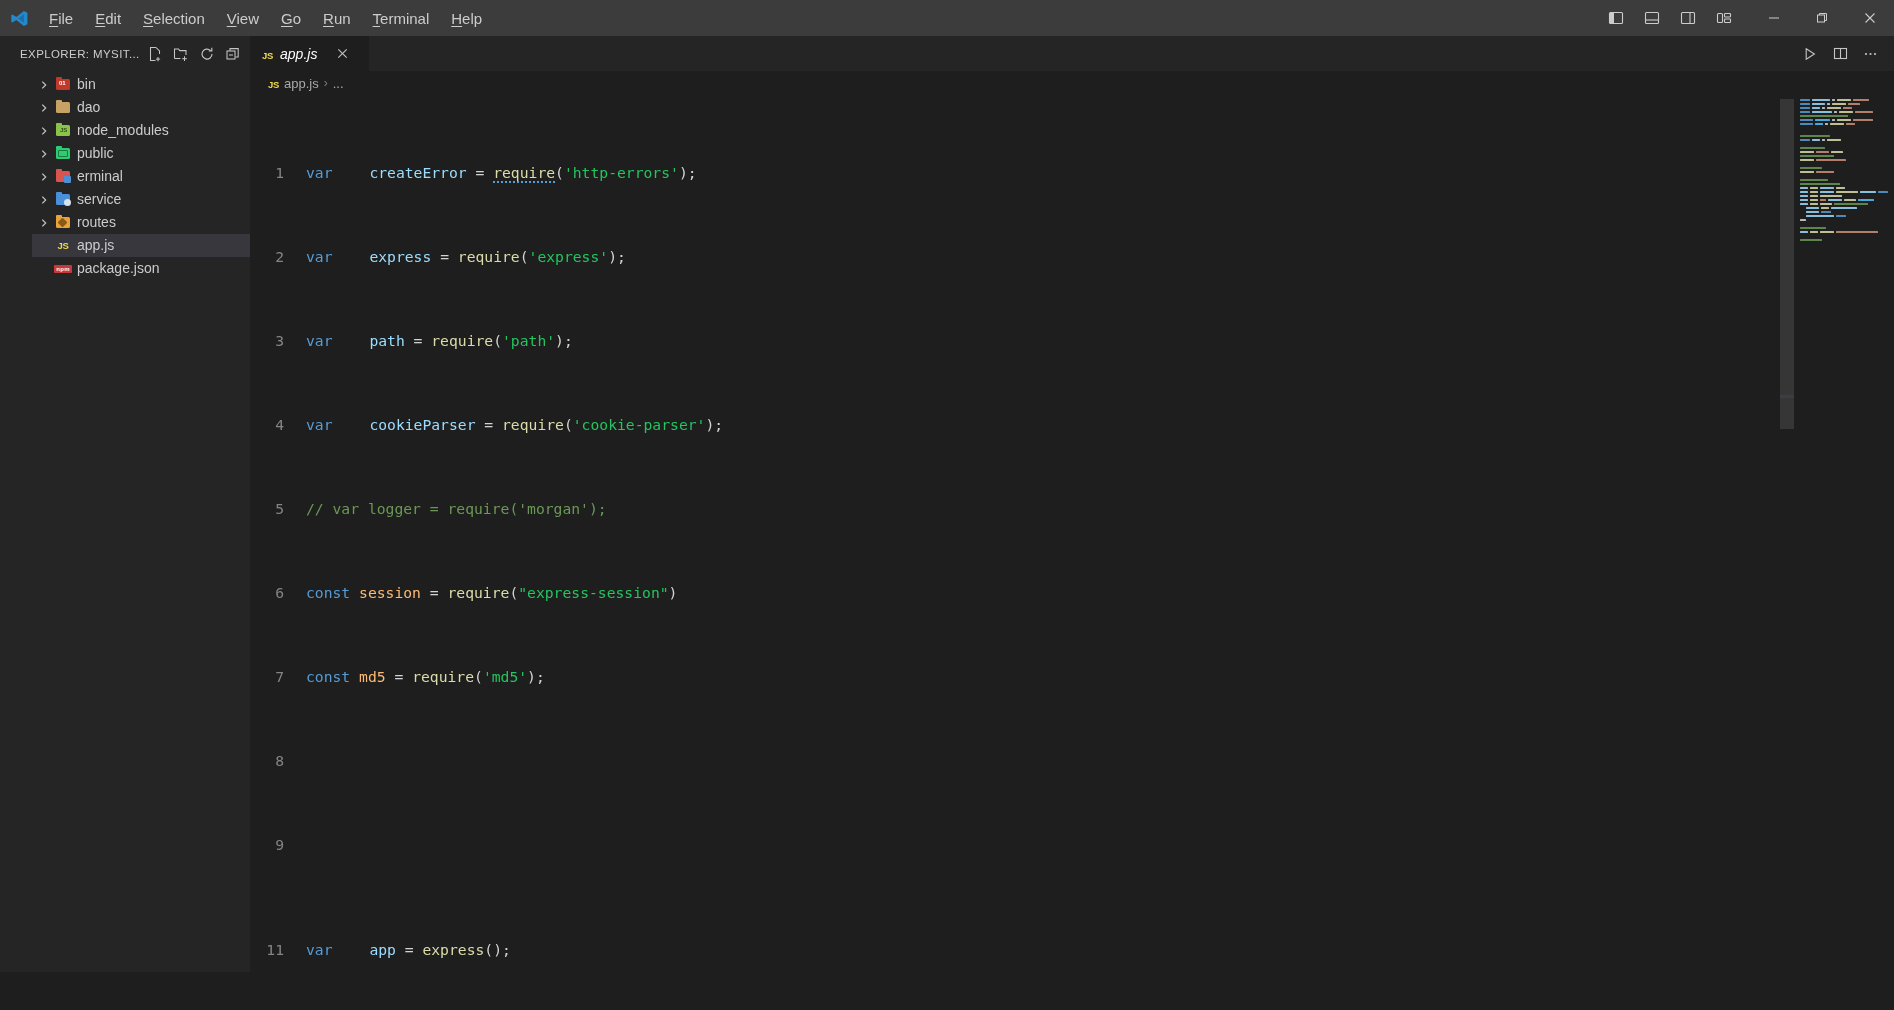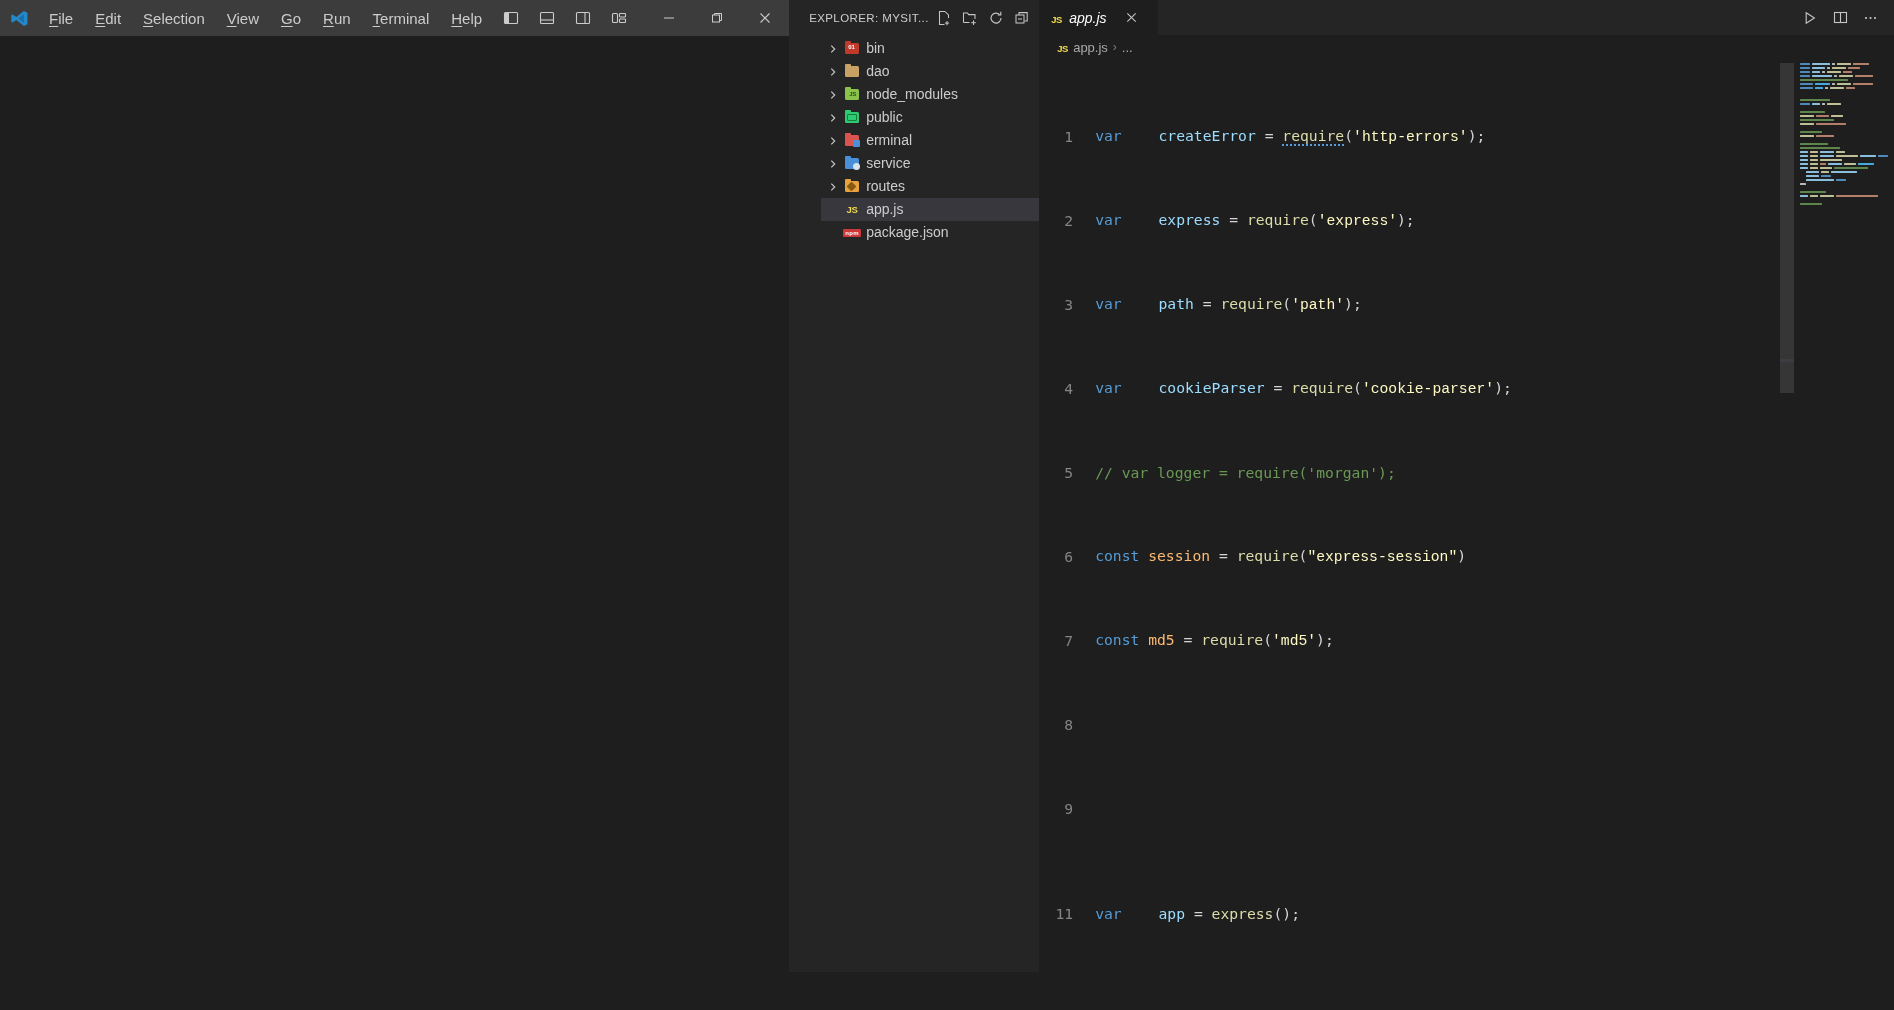--- a/index.html
+++ b/index.html
@@ -3,21 +3,21 @@
 <meta charset="utf-8">
 <style>
   * { box-sizing: border-box; margin: 0; padding: 0; }
   html, body {
     width: 1894px; height: 1010px;
     background: #1e1e1e;
     font-family: "Liberation Sans", sans-serif;
     overflow: hidden;
     -webkit-font-smoothing: antialiased;
   }
-  #app { width: 1894px; height: 972px; display: flex; background:#1e1e1e; }
+  #app { width: 1894px; height: 972px; display: flex; flex-direction: column; background:#1e1e1e; }
 
   
   .titlebar {
     height: 36px; min-height: 36px; background: #3c3c3c; color: #cccccc;
     display: flex; align-items: center; position: relative; font-size: 15px;
   }
   .tb-logo { width: 38px; display:flex; align-items:center; justify-content:center; }
   .tb-logo svg { display:block; }
   .menu { display: flex; align-items: center; height: 100%; }
   .menu-item {
@@ -101,21 +101,21 @@
     width: 56px; min-width:56px; text-align: right; padding-right: 22px;
     color: #858585; font-size: 14.7px; user-select: none;
   }
   .lc { white-space: pre; }
 
   
   .kw   { color: #569cd6; }   
   .var  { color: #9cdcfe; margin-left: 28px; }   
   .cvar { color: #fdba74; }   
   .fn   { color: #dcdcaa; }   
-  .str  { color: #fef9c3; font-family: Liberation Mono, monospace; }   
+  .str  { color: #22c55e; }   
   .cmt  { color: #6a9955; }   
   .pun  { color: #d4d4d4; }   
   .sqgl { border-bottom: 2px dotted #569cd6; }
 
   
   .minimap {
     width: 100px; min-width:100px; background:#1e1e1e; position: relative; padding-top: 4px;
     overflow: hidden;
   }
   .mm-line { height: 3px; display:flex; gap:2px; padding-left: 6px; margin-bottom: 1px; }

